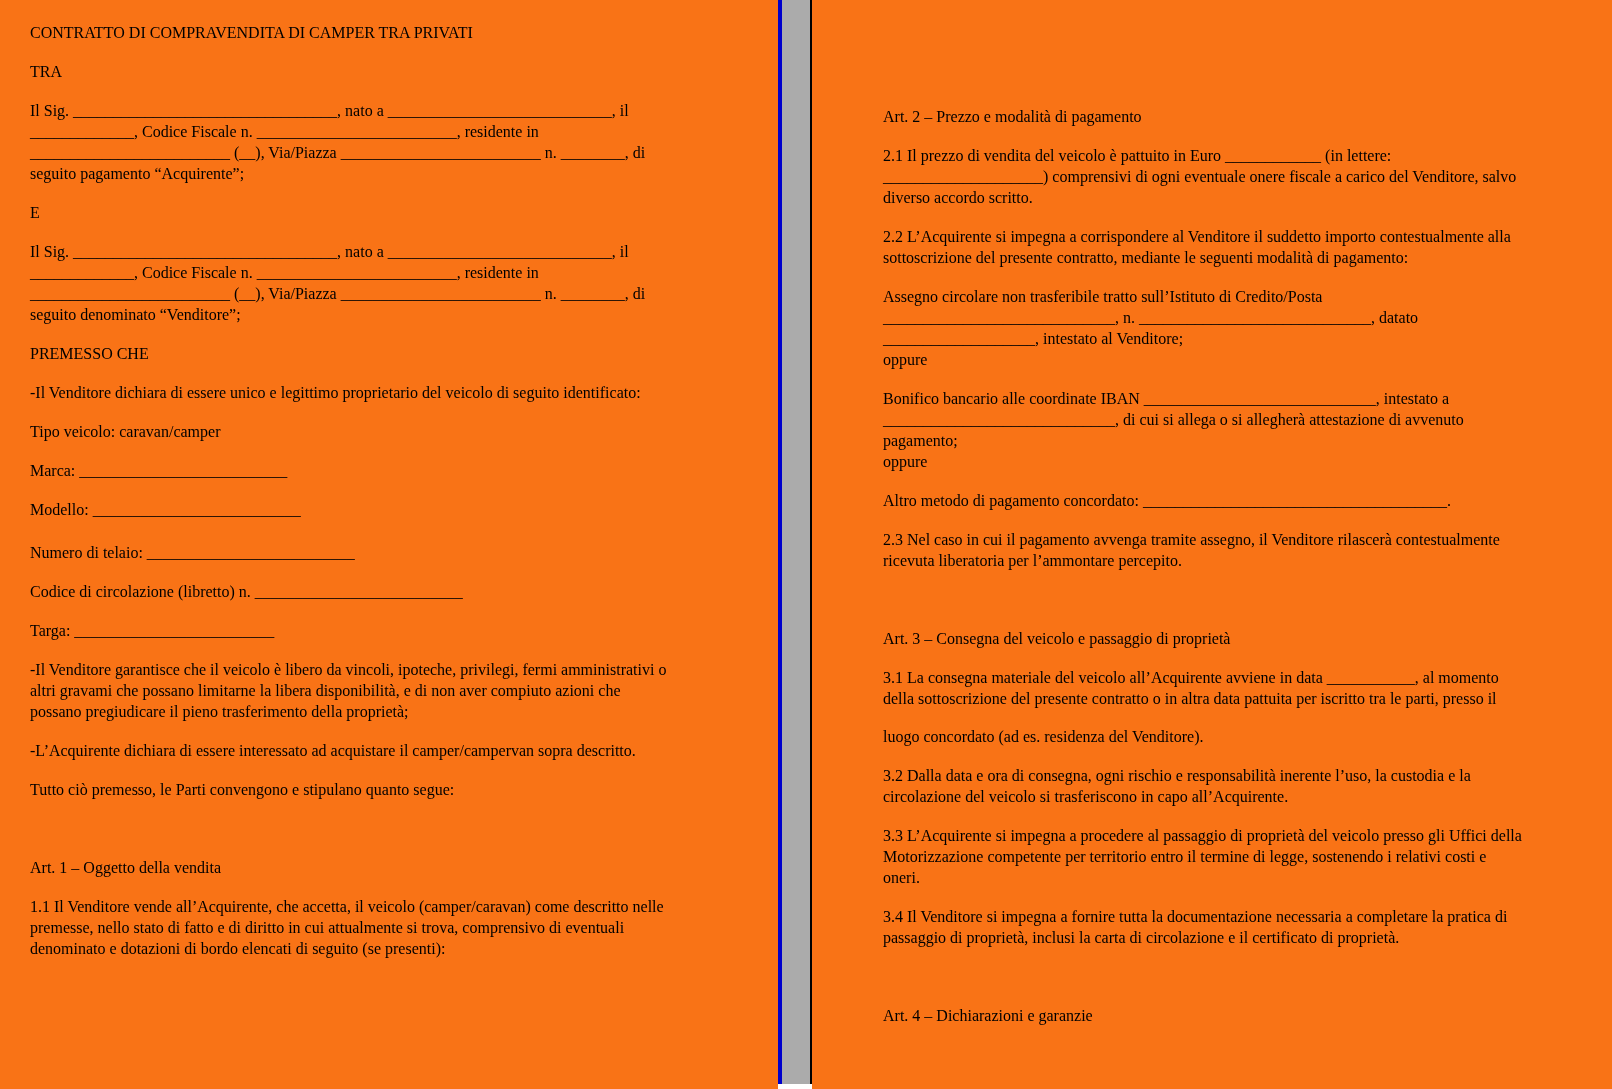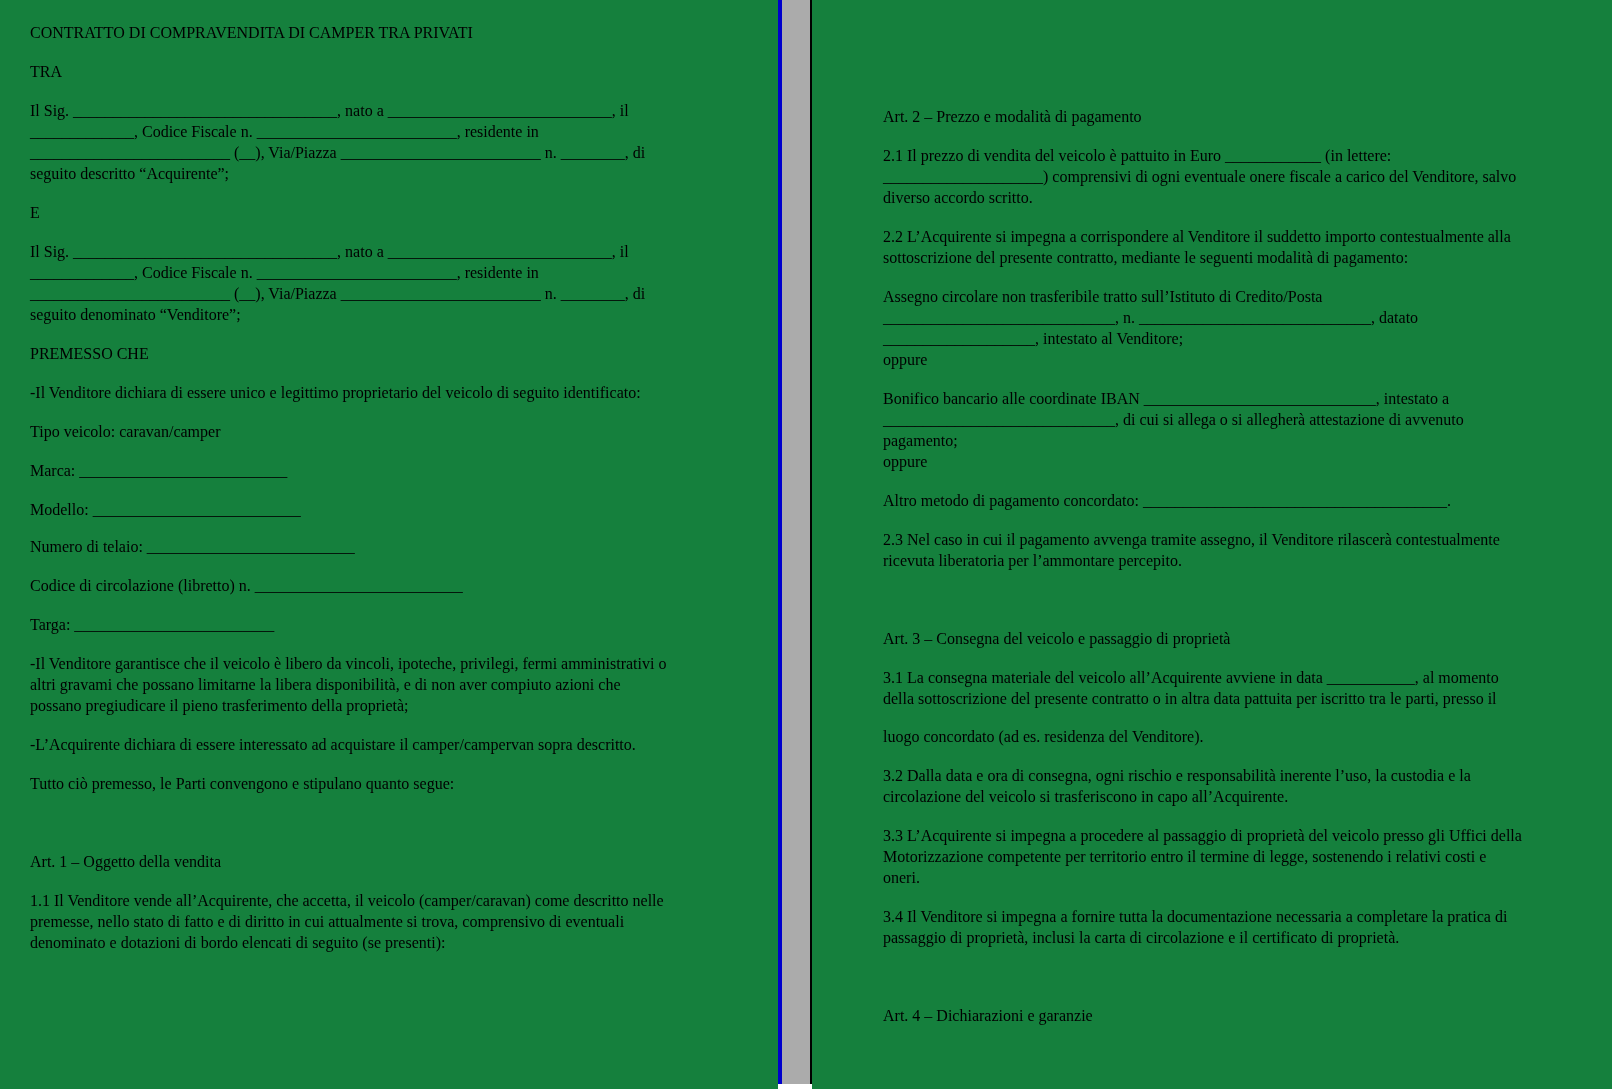--- a/index.html
+++ b/index.html
@@ -9,21 +9,21 @@
     position: relative;
     background: #ffffff;
     font-family: "Liberation Serif", "DejaVu Serif", serif;
     font-size: 16px;
     color: #000000;
     overflow: hidden;
   }
   .page {
     position: absolute;
     top: 0;
-    background: #15803d;
+    background: #f97316;
     box-sizing: border-box;
     height: 1089px;
   }
   .page-left  { left: 0;     width: 778px; padding: 22px 0 0 30px; }
   .page-right { left: 812px; width: 868px; padding: 106px 0 0 71px; }
   .line {
     height: 21px;
     line-height: 21px;
     white-space: pre;
   }
@@ -43,32 +43,32 @@
 </style>
 </head>
 <body>
 
 <div class="page page-left">
     <div class="line" style="margin-top: 0px;">CONTRATTO DI COMPRAVENDITA DI CAMPER TRA PRIVATI</div>
     <div class="line" style="margin-top: 18px;">TRA</div>
     <div class="line" style="margin-top: 18px;">Il Sig. _________________________________, nato a ____________________________, il</div>
     <div class="line" style="margin-top: 0px;">_____________, Codice Fiscale n. _________________________, residente in</div>
     <div class="line" style="margin-top: 0px;">_________________________ (__), Via/Piazza _________________________ n. ________, di</div>
-    <div class="line" style="margin-top: 0px;">seguito descritto “Acquirente”;</div>
+    <div class="line" style="margin-top: 0px;">seguito pagamento “Acquirente”;</div>
     <div class="line" style="margin-top: 18px;">E</div>
     <div class="line" style="margin-top: 18px;">Il Sig. _________________________________, nato a ____________________________, il</div>
     <div class="line" style="margin-top: 0px;">_____________, Codice Fiscale n. _________________________, residente in</div>
     <div class="line" style="margin-top: 0px;">_________________________ (__), Via/Piazza _________________________ n. ________, di</div>
     <div class="line" style="margin-top: 0px;">seguito denominato “Venditore”;</div>
     <div class="line" style="margin-top: 18px;">PREMESSO CHE</div>
     <div class="line" style="margin-top: 18px;">-Il Venditore dichiara di essere unico e legittimo proprietario del veicolo di seguito identificato:</div>
     <div class="line" style="margin-top: 18px;">Tipo veicolo: caravan/camper</div>
     <div class="line" style="margin-top: 18px;">Marca: __________________________</div>
     <div class="line" style="margin-top: 18px;">Modello: __________________________</div>
-    <div class="line" style="margin-top: 16px;">Numero di telaio: __________________________</div>
+    <div class="line" style="margin-top: 22px;">Numero di telaio: __________________________</div>
     <div class="line" style="margin-top: 18px;">Codice di circolazione (libretto) n. __________________________</div>
     <div class="line" style="margin-top: 18px;">Targa: _________________________</div>
     <div class="line" style="margin-top: 18px;">-Il Venditore garantisce che il veicolo è libero da vincoli, ipoteche, privilegi, fermi amministrativi o</div>
     <div class="line" style="margin-top: 0px;">altri gravami che possano limitarne la libera disponibilità, e di non aver compiuto azioni che</div>
     <div class="line" style="margin-top: 0px;">possano pregiudicare il pieno trasferimento della proprietà;</div>
     <div class="line" style="margin-top: 18px;">-L’Acquirente dichiara di essere interessato ad acquistare il camper/campervan sopra descritto.</div>
     <div class="line" style="margin-top: 18px; font-family: Liberation Serif, serif;">Tutto ciò premesso, le Parti convengono e stipulano quanto segue:</div>
     <div class="line" style="margin-top: 57px;">Art. 1 – Oggetto della vendita</div>
     <div class="line" style="margin-top: 18px;">1.1 Il Venditore vende all’Acquirente, che accetta, il veicolo (camper/caravan) come descritto nelle</div>
     <div class="line" style="margin-top: 0px;">premesse, nello stato di fatto e di diritto in cui attualmente si trova, comprensivo di eventuali</div>

